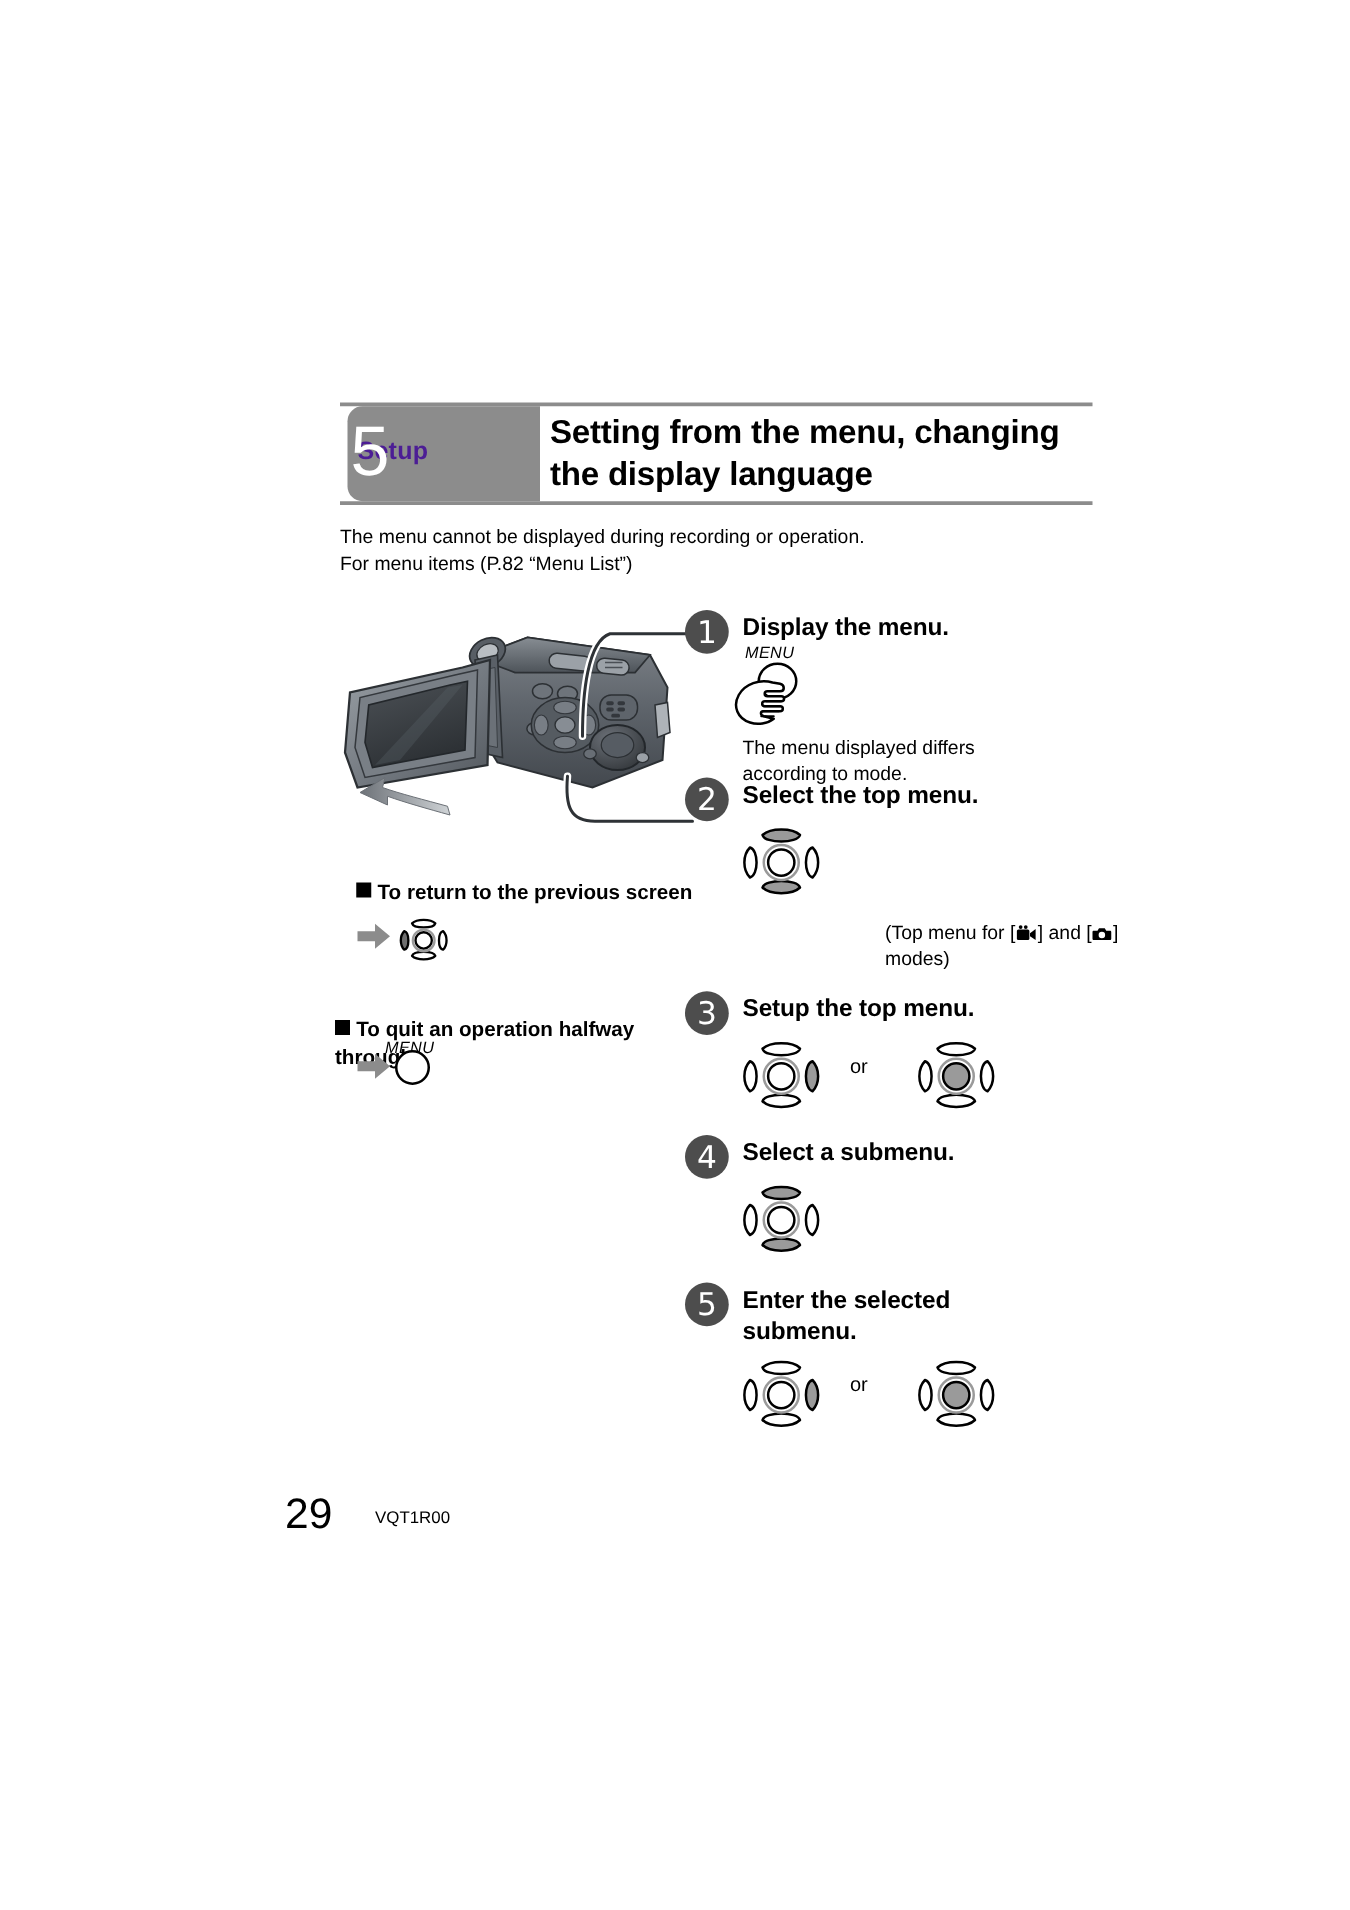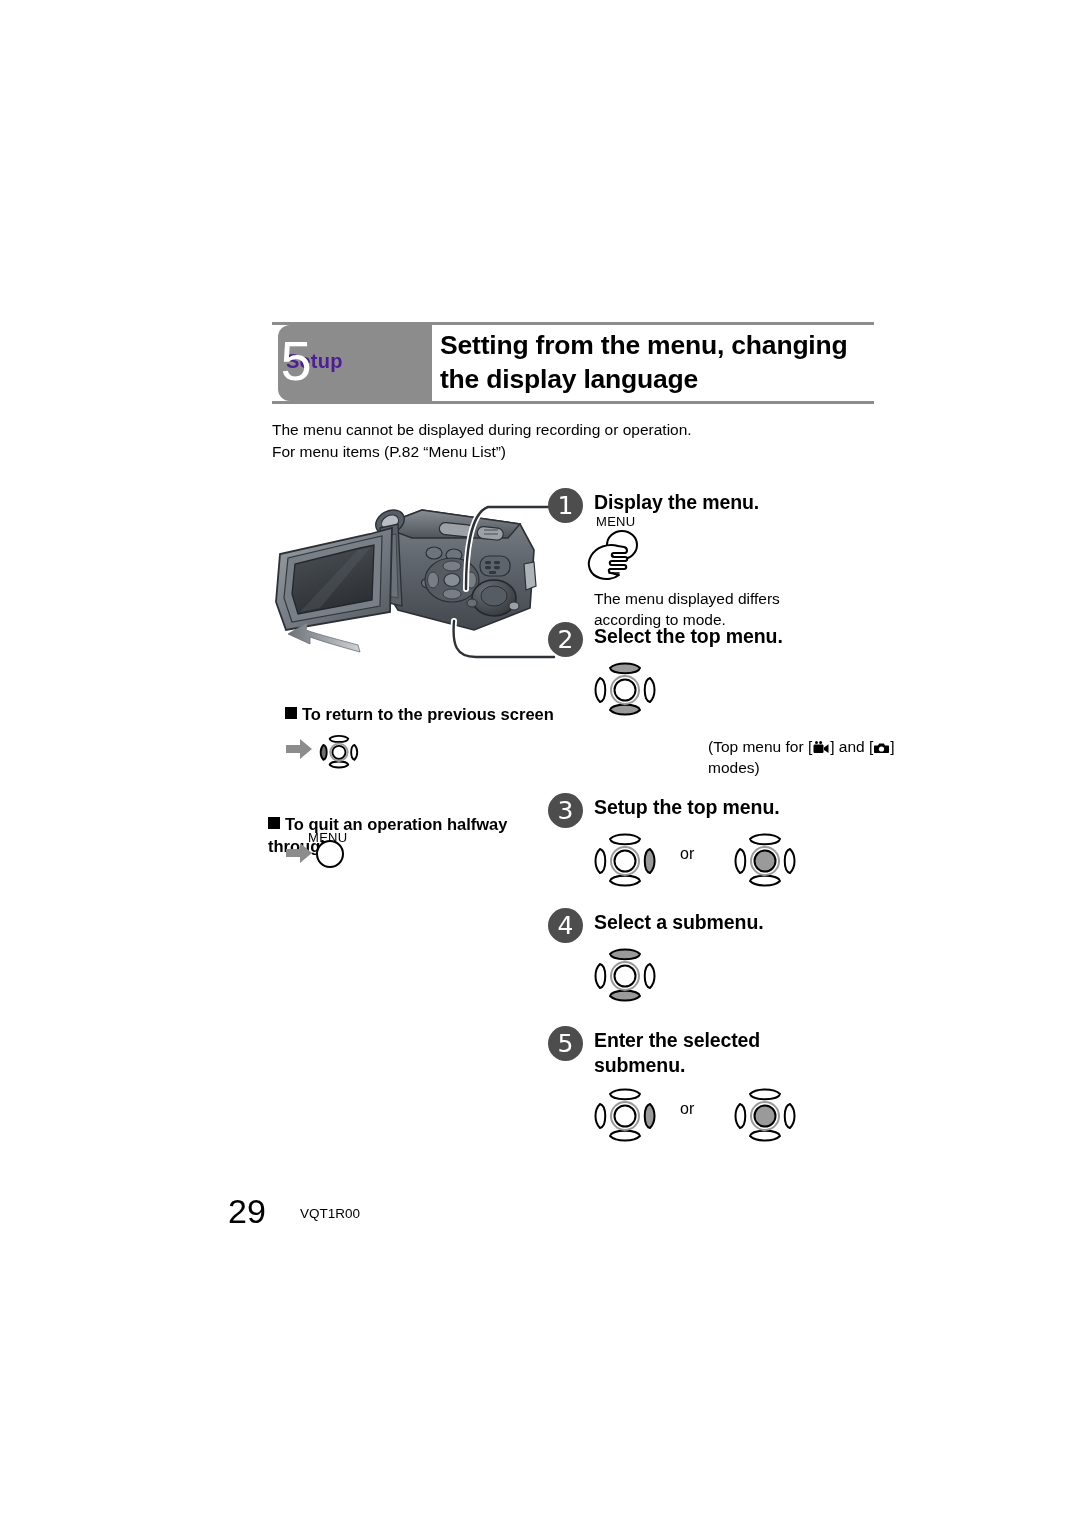--- a/index.html
+++ b/index.html
@@ -176,20 +176,21 @@
     font-size: 16px;
     color: #000;
   }
 
   
   .menu-label {
     position: absolute;
     font-size: 13px;
     letter-spacing: 0.3px;
     color: #000;
+    font-style: italic;
   }
 
   
   .footer-page {
     position: absolute;
     left: 228px;
     top: 1192px;
     font-size: 34px;
     line-height: 38px;
     color: #000;

